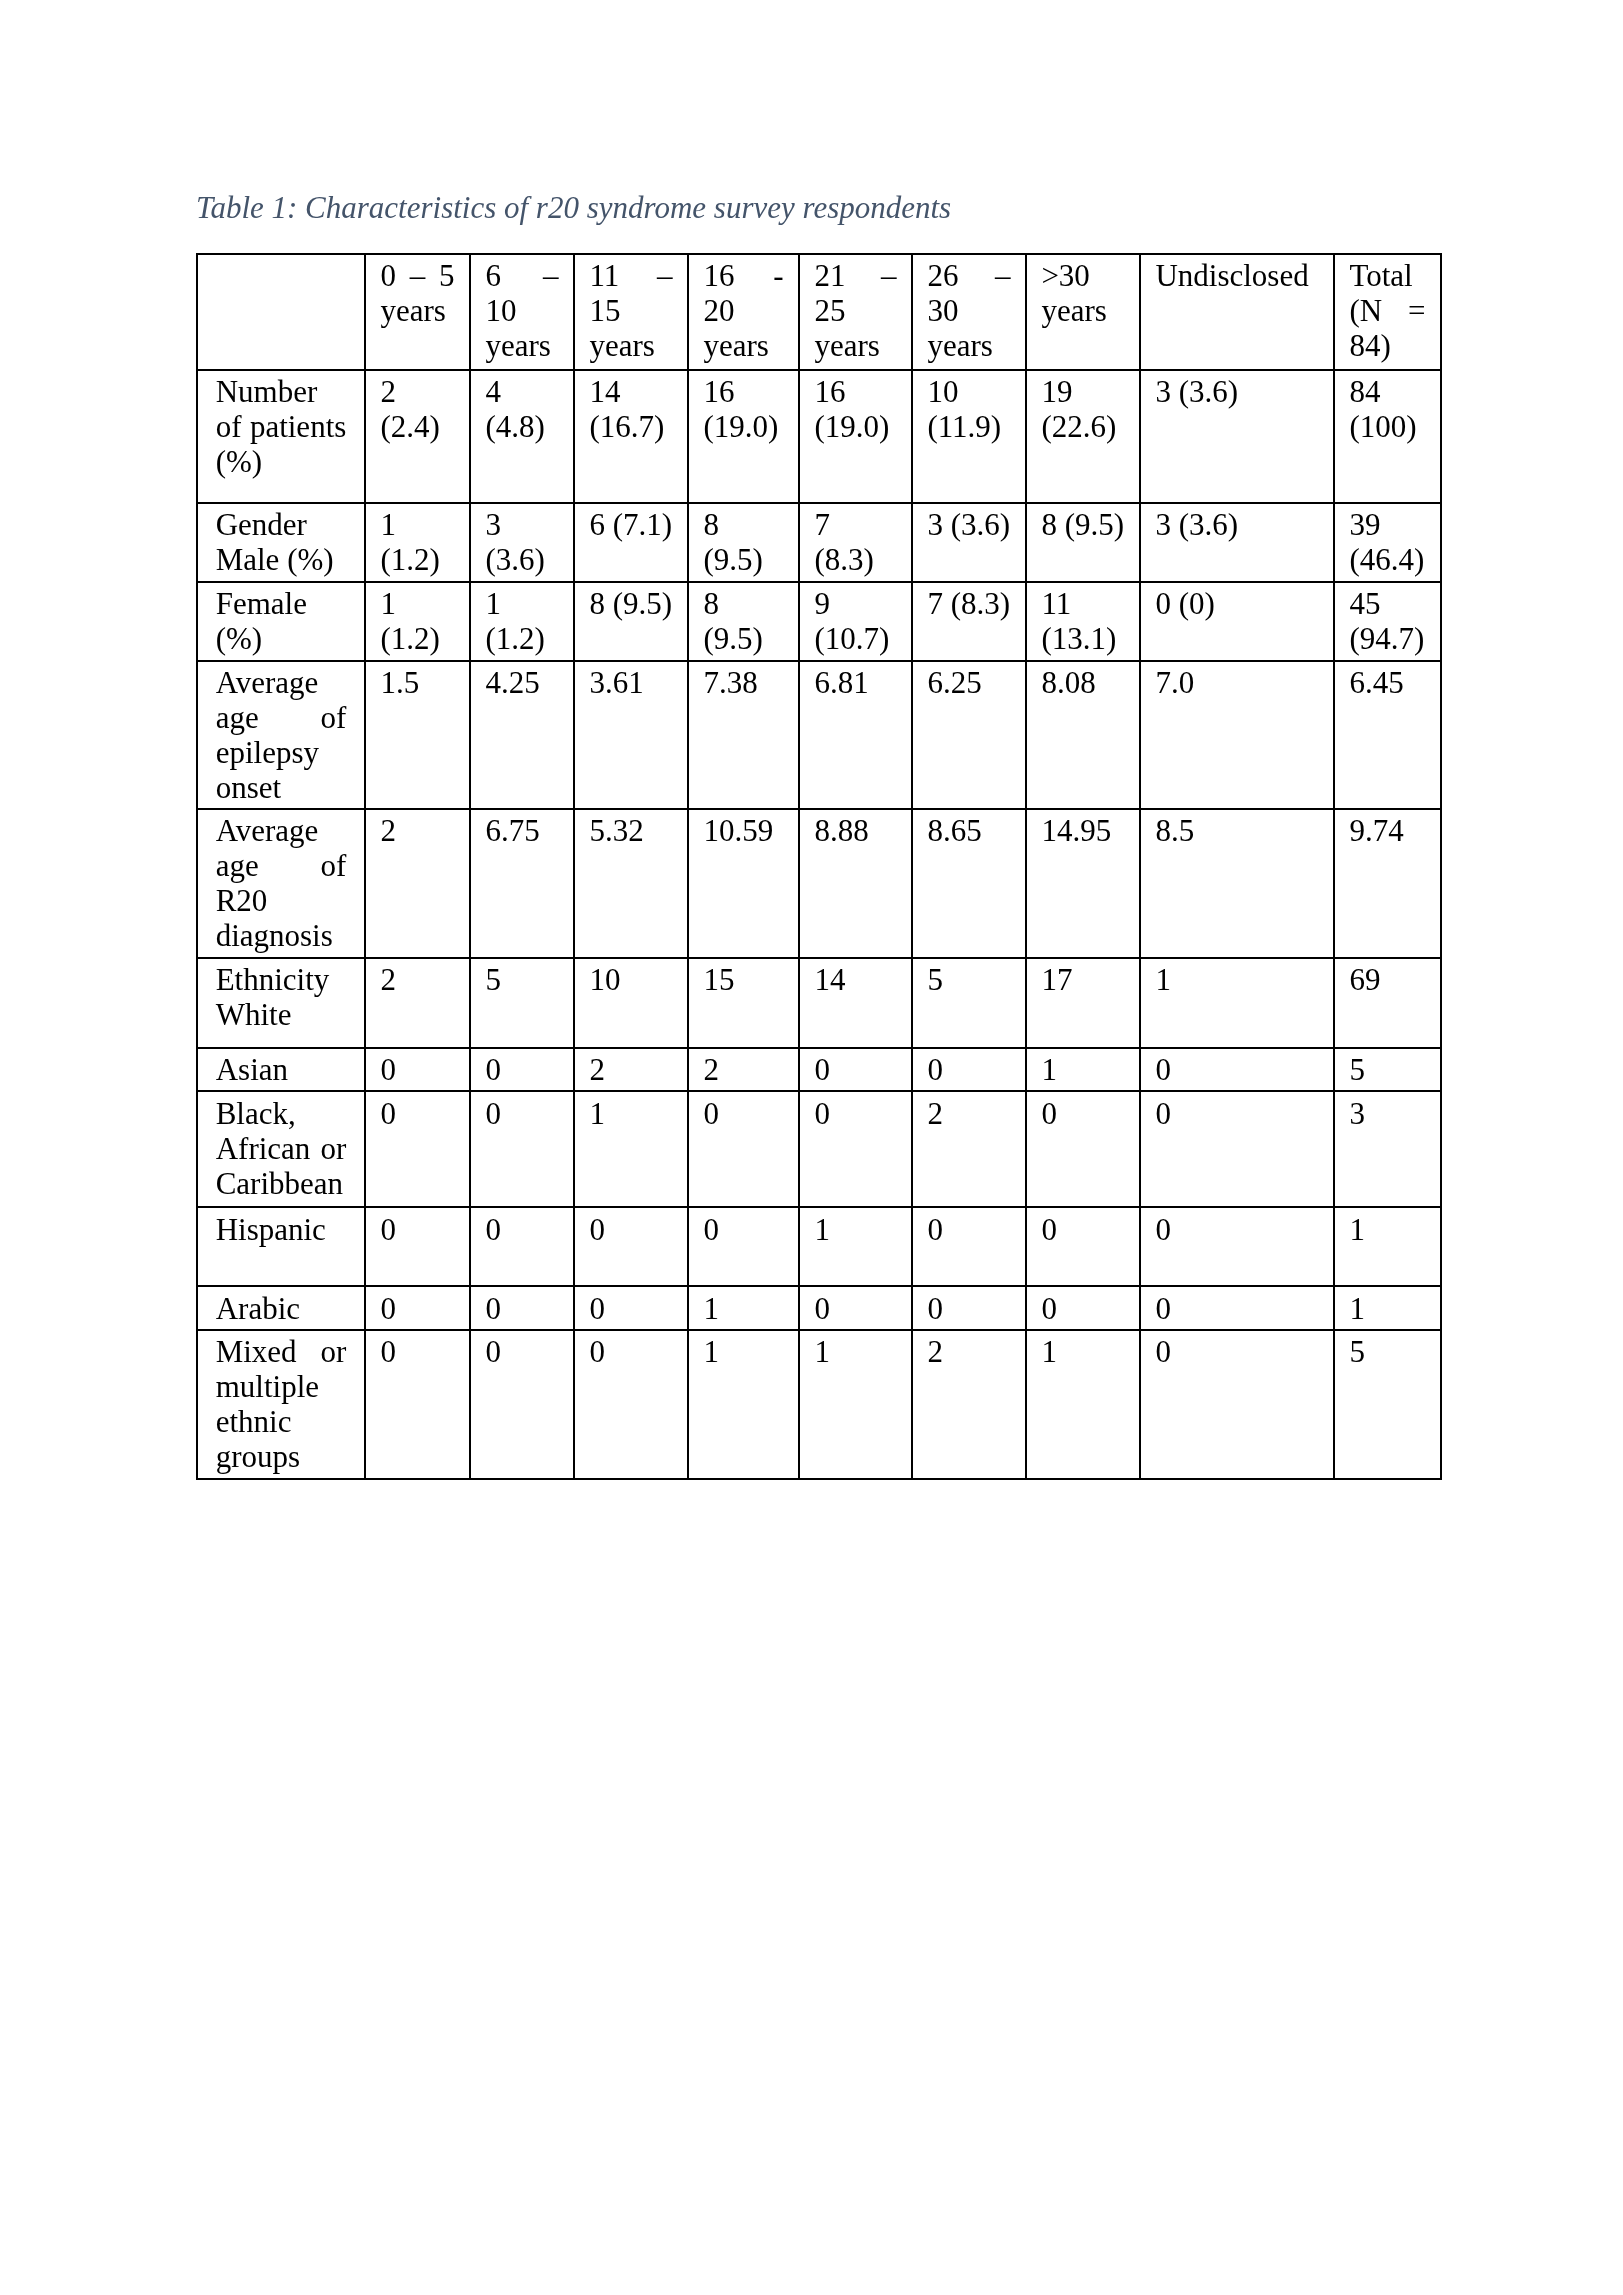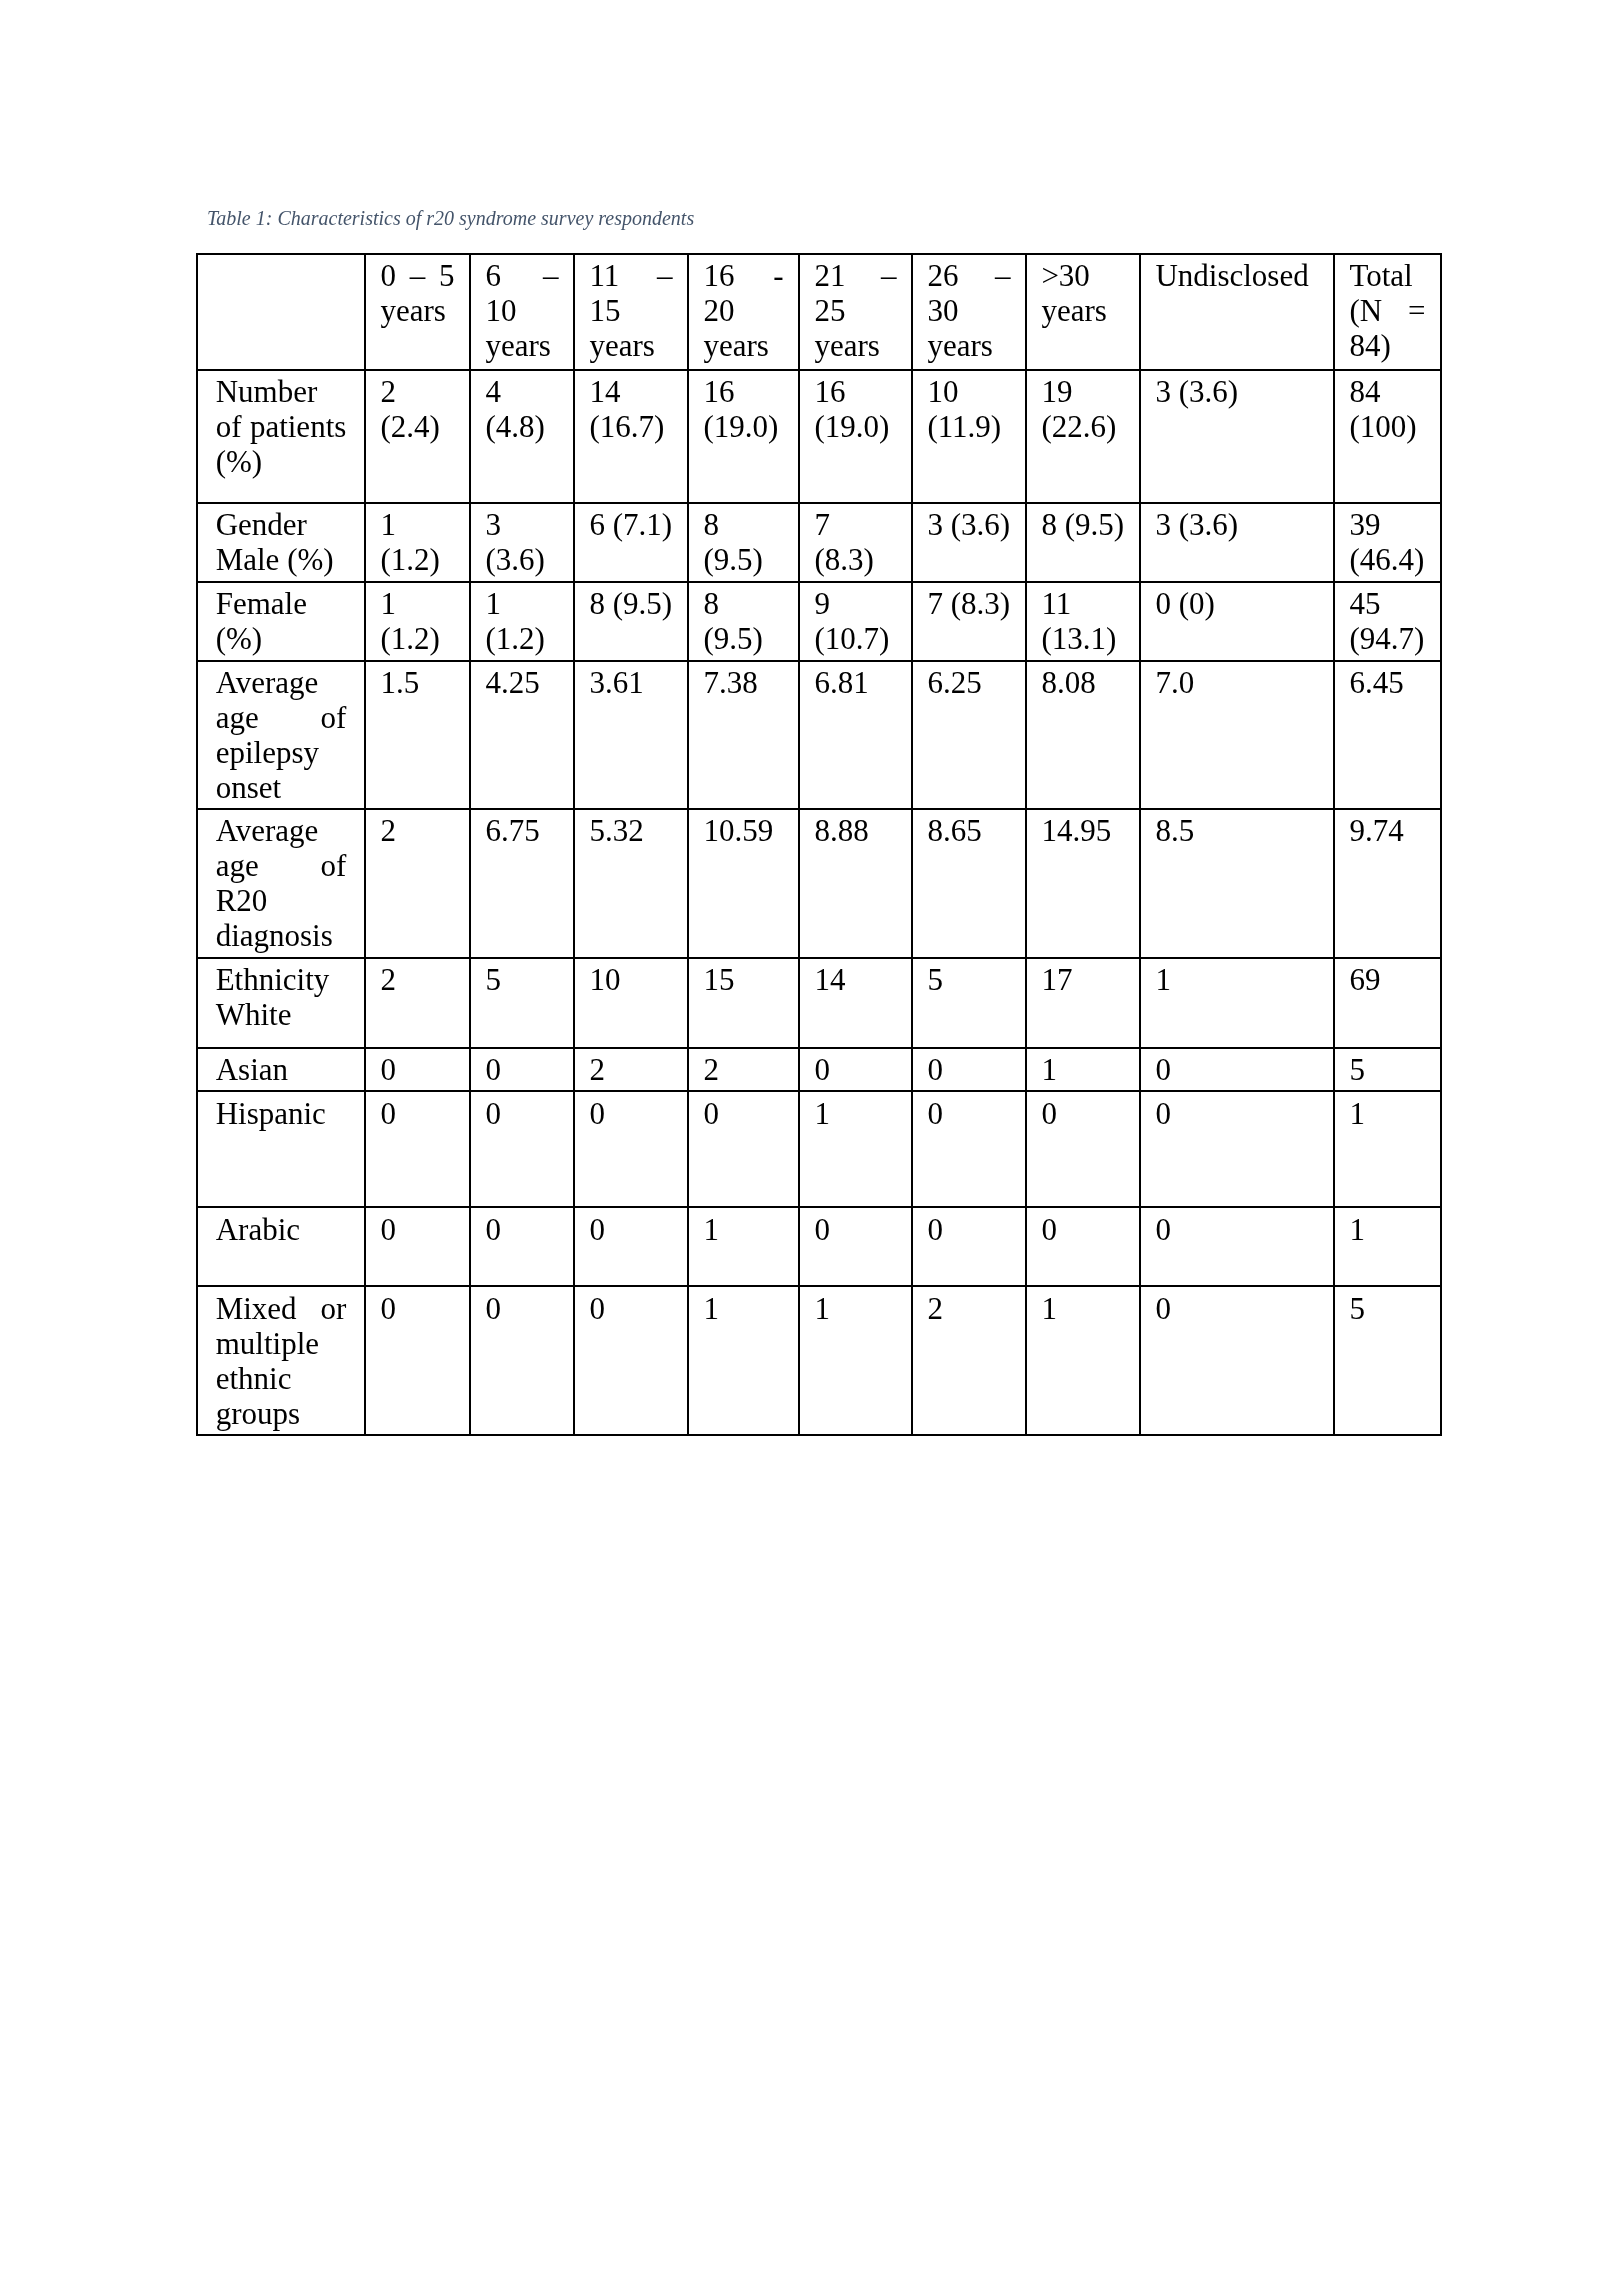--- a/index.html
+++ b/index.html
@@ -9,23 +9,23 @@
     height:2295px;
     background:#ffffff;
     font-family:"Liberation Serif", serif;
     color:#000000;
     overflow:hidden;
   }
   .caption{
     position:absolute;
     left:196px;
     top:191px;
-    margin:11px;
+    margin:0;
     font-style:italic;
-    font-size:20px;
+    font-size:31px;
     line-height:33px;
     color:#44546A;
   }
   table.doc-table{
     position:absolute;
     left:196px;
     top:253px;
     width:1244px;
     border-collapse:collapse;
     table-layout:fixed;
@@ -175,20 +175,32 @@
           <td>0</td>
           <td>2</td>
           <td>2</td>
           <td>0</td>
           <td>0</td>
           <td>1</td>
           <td>0</td>
           <td>5</td>
         </tr>
         <tr>
+          <td>Black, African or Caribbean</td>
+          <td>0</td>
+          <td>0</td>
+          <td>1</td>
+          <td>0</td>
+          <td>0</td>
+          <td>2</td>
+          <td>0</td>
+          <td>0</td>
+          <td>3</td>
+        </tr>
+        <tr>
           <td>Hispanic</td>
           <td>0</td>
           <td>0</td>
           <td>0</td>
           <td>0</td>
           <td>1</td>
           <td>0</td>
           <td>0</td>
           <td>0</td>
           <td>1</td>

